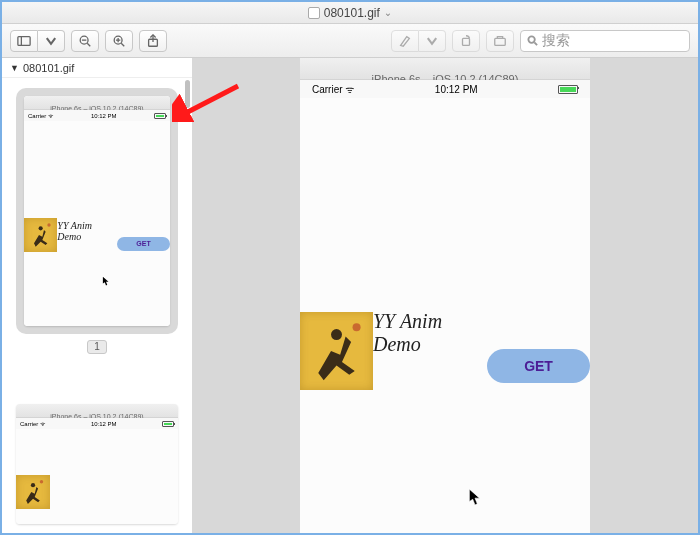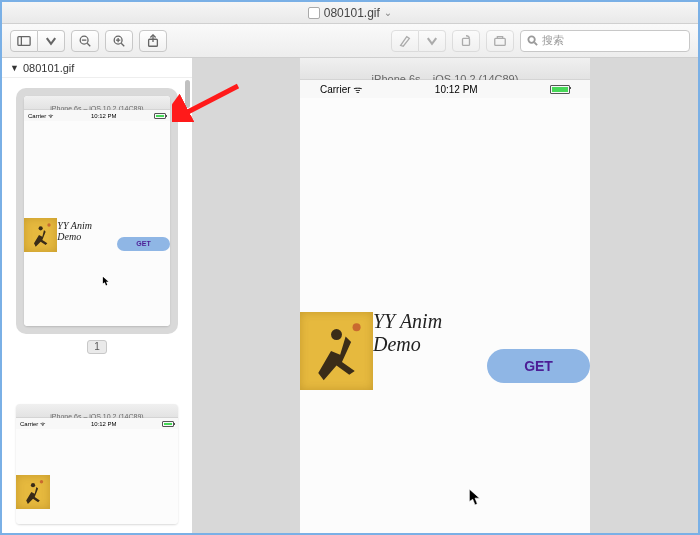--- a/index.html
+++ b/index.html
@@ -36,21 +36,21 @@
   }
   .tbtn svg { width:14px; height:14px; stroke:#666; fill:none; stroke-width:1.5;}
   .tgroup { display:flex; gap:0; }
   .tgroup .tbtn:first-child{border-top-right-radius:0;border-bottom-right-radius:0;}
   .tgroup .tbtn:last-child{border-top-left-radius:0;border-bottom-left-radius:0;border-left:none;}
   .tbtn.disabled { opacity:.5; }
   .spacer { flex:1; }
   .search {
     width:170px; height:22px; border:1px solid #c8c8c8; border-radius:4px;
     background:#fff; display:flex; align-items:center; padding:0 6px; gap:4px;
-    font-size:11px; color:#999;
+    font-size:14px; color:#999;
   }
   .search svg{width:11px;height:11px;stroke:#999;fill:none;stroke-width:2;}
   
   .main { position:absolute; top:56px; left:0; right:0; bottom:0; display:flex; }
   
   .sidebar { width:190px; background:#fff; position:relative; overflow:hidden;}
   .side-header {
     height:20px; background:#fff;
     display:flex; align-items:center; padding:0 8px; font-size:11px; color:#333;
     border-bottom:1px solid #eee;
@@ -114,21 +114,21 @@
   .preview {
     flex:1; background:#d8d8d8; display:flex; justify-content:center; align-items:flex-start;
     padding-top:0; overflow:hidden;
   }
   .sim-big {
     width:290px; height:100%; background:#fafafa; position:relative;
     display:flex; flex-direction:column; margin-top:0;
   }
   .sim-big .sim-titlebar{ height:22px; font-size:11px; padding:0 6px; gap:5px;}
   .sim-big .traffic{width:10px;height:10px;}
-  .sim-big .sim-status{ height:18px; font-size:10px; padding:0 20px;}
+  .sim-big .sim-status{ height:18px; font-size:10px; padding:0 12px;}
   .sim-big .sim-status .batt{width:20px;height:9px;}
   .sim-big .logo{ width:78px;height:78px; margin-top:70px;}
   .sim-big .demo-title{ font-size:20px; margin-top:34px;}
   .sim-big .get-btn{ margin-top:100px; width:110px;height:34px;border-radius:18px;font-size:14px;}
   .sim-big .cursor-sm{ width:14px;height:18px; }
   
   .arrow { position:absolute; top:80px; left:170px; width:70px; height:40px; pointer-events:none;}
   .arrow svg{width:100%;height:100%;}
 </style>
 </head>

